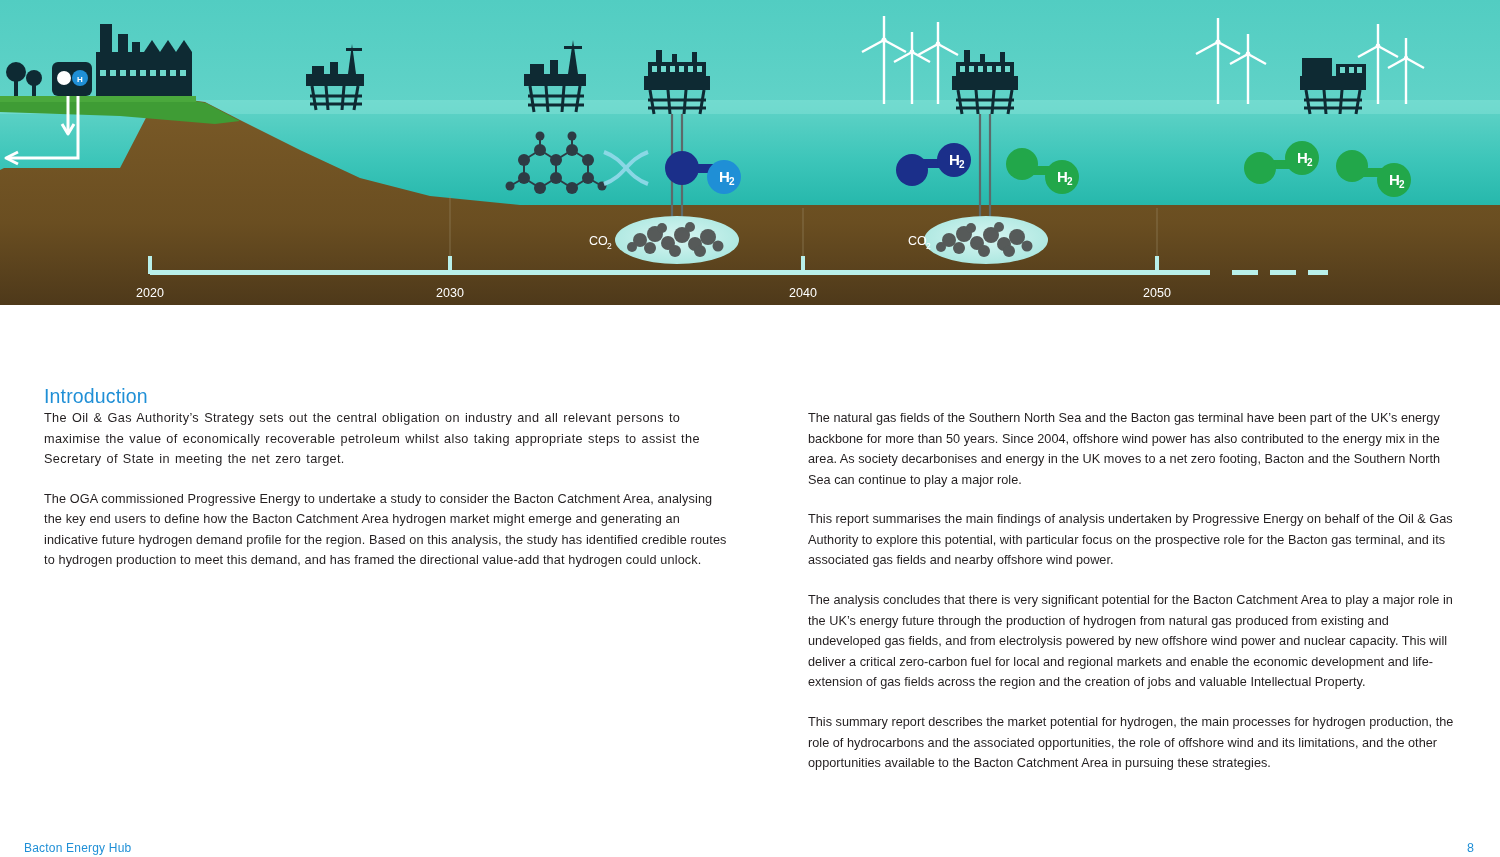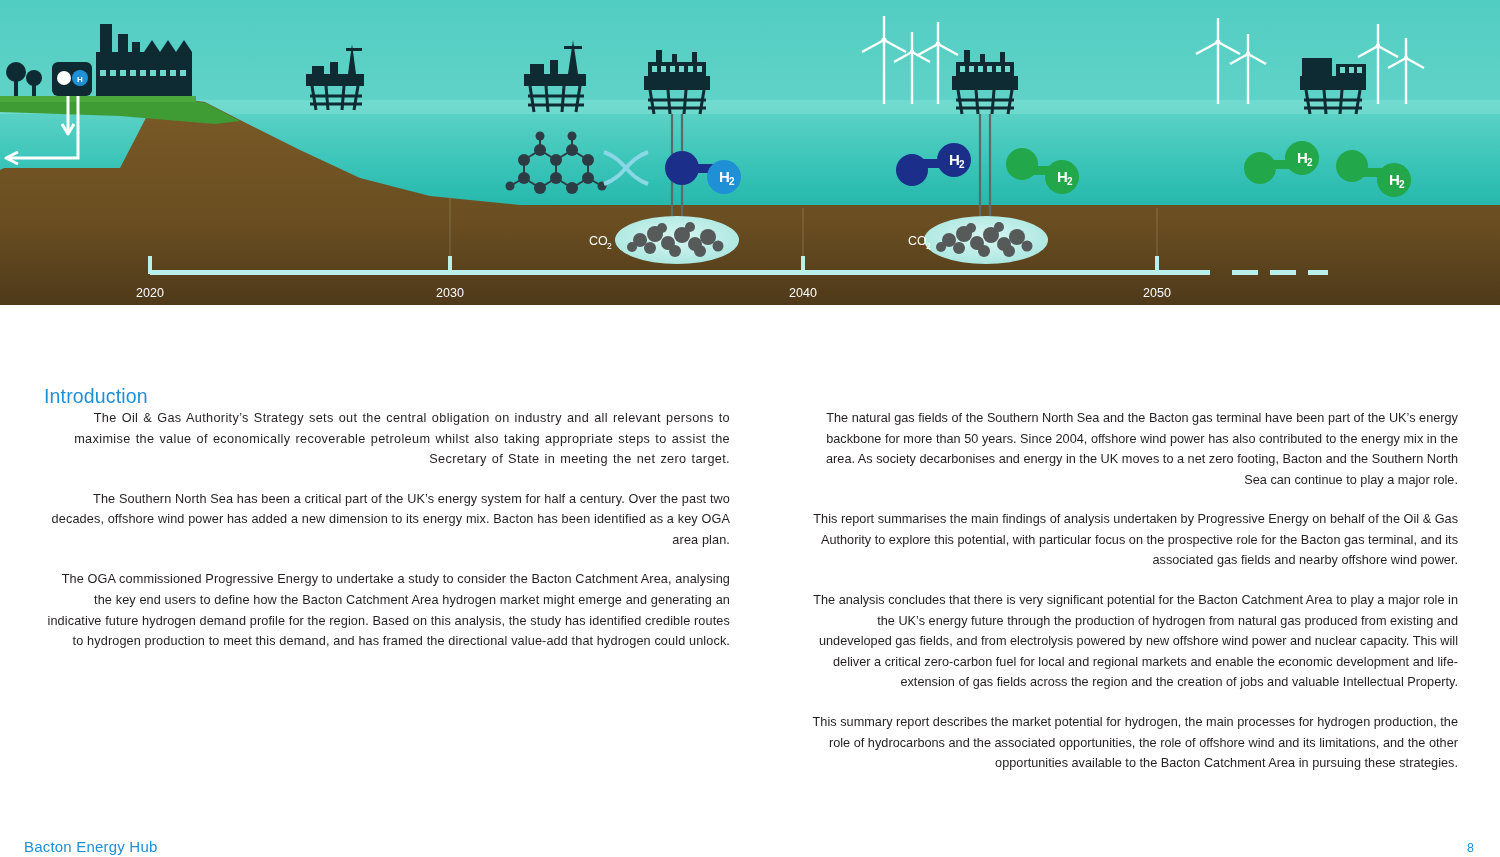--- a/index.html
+++ b/index.html
@@ -53,40 +53,40 @@
     top: 87px;
     width: 686px;
   }
   .col-left { left: 44px; }
   .col-right { left: 772px; }
   .col p {
     margin: 0 0 19px 0;
     font-size: 12.7px;
     line-height: 1.62;
     color: #231f20;
-    text-align: right;
+    text-align: left;
   }
   .col-left p {
     letter-spacing: 0.12px;
   }
   .col-left p.lead {
     letter-spacing: 0.35px;
     word-spacing: 1.2px;
   }
   .col-right p {
     letter-spacing: 0.02px;
     margin-left: 36px;
   }
 
   
   .footer-brand {
     position: absolute;
     left: 24px;
     bottom: 18px;
-    font-size: 15px;
+    font-size: 12px;
     color: #1f8fd6;
     letter-spacing: 0.2px;
   }
   .footer-page {
     position: absolute;
     right: 26px;
     bottom: 18px;
     font-size: 12.5px;
     color: #1f8fd6;
   }
@@ -508,21 +508,20 @@
       </g>
     </g>
   </svg>
 </div>
 
 <div class="content">
   <h2 class="section-title">Introduction</h2>
 
   <div class="col col-left">
     <p class="lead">The Oil &amp; Gas Authority’s Strategy sets out the central obligation on industry and all relevant persons to maximise the value of economically recoverable petroleum whilst also taking appropriate steps to assist the Secretary of State in meeting the net zero target.</p>
-    <p>The Southern North Sea has been a critical part of the UK’s energy system for half a century. Over the past two decades, offshore wind power has added a new dimension to its energy mix. Bacton has been identified as a key OGA area plan.</p>
     <p>The OGA commissioned Progressive Energy to undertake a study to consider the Bacton Catchment Area, analysing the key end users to define how the Bacton Catchment Area hydrogen market might emerge and generating an indicative future hydrogen demand profile for the region. Based on this analysis, the study has identified credible routes to hydrogen production to meet this demand, and has framed the directional value-add that hydrogen could unlock.</p>
   </div>
 
   <div class="col col-right">
     <p>The natural gas fields of the Southern North Sea and the Bacton gas terminal have been part of the UK’s energy backbone for more than 50 years. Since 2004, offshore wind power has also contributed to the energy mix in the area. As society decarbonises and energy in the UK moves to a net zero footing, Bacton and the Southern North Sea can continue to play a major role.</p>
     <p>This report summarises the main findings of analysis undertaken by Progressive Energy on behalf of the Oil &amp; Gas Authority to explore this potential, with particular focus on the prospective role for the Bacton gas terminal, and its associated gas fields and nearby offshore wind power.</p>
     <p>The analysis concludes that there is very significant potential for the Bacton Catchment Area to play a major role in the UK’s energy future through the production of hydrogen from natural gas produced from existing and undeveloped gas fields, and from electrolysis powered by new offshore wind power and nuclear capacity. This will deliver a critical zero-carbon fuel for local and regional markets and enable the economic development and life-extension of gas fields across the region and the creation of jobs and valuable Intellectual Property.</p>
     <p>This summary report describes the market potential for hydrogen, the main processes for hydrogen production, the role of hydrocarbons and the associated opportunities, the role of offshore wind and its limitations, and the other opportunities available to the Bacton Catchment Area in pursuing these strategies.</p>
   </div>
 

